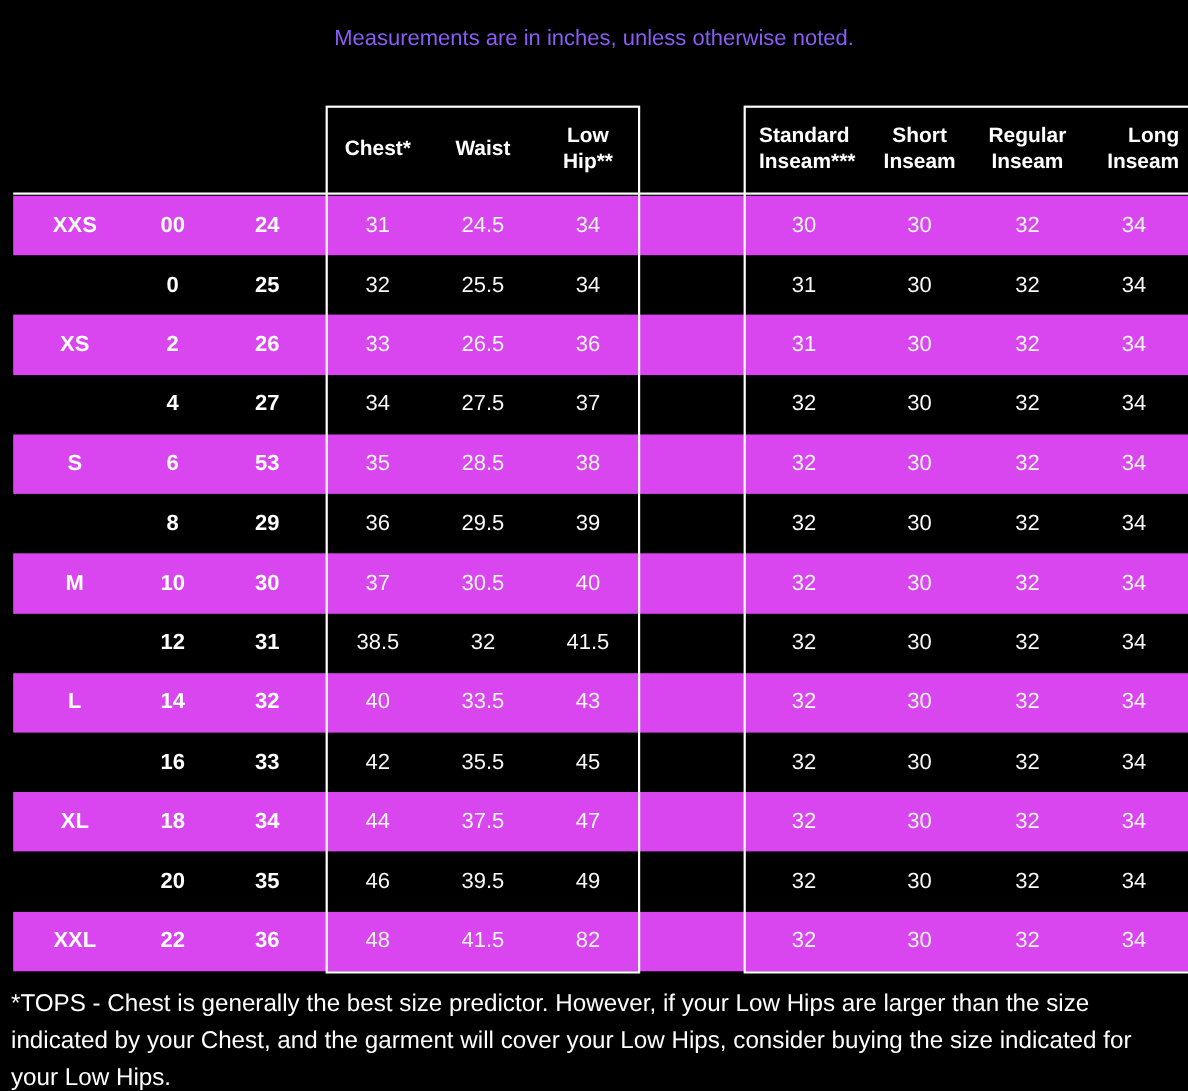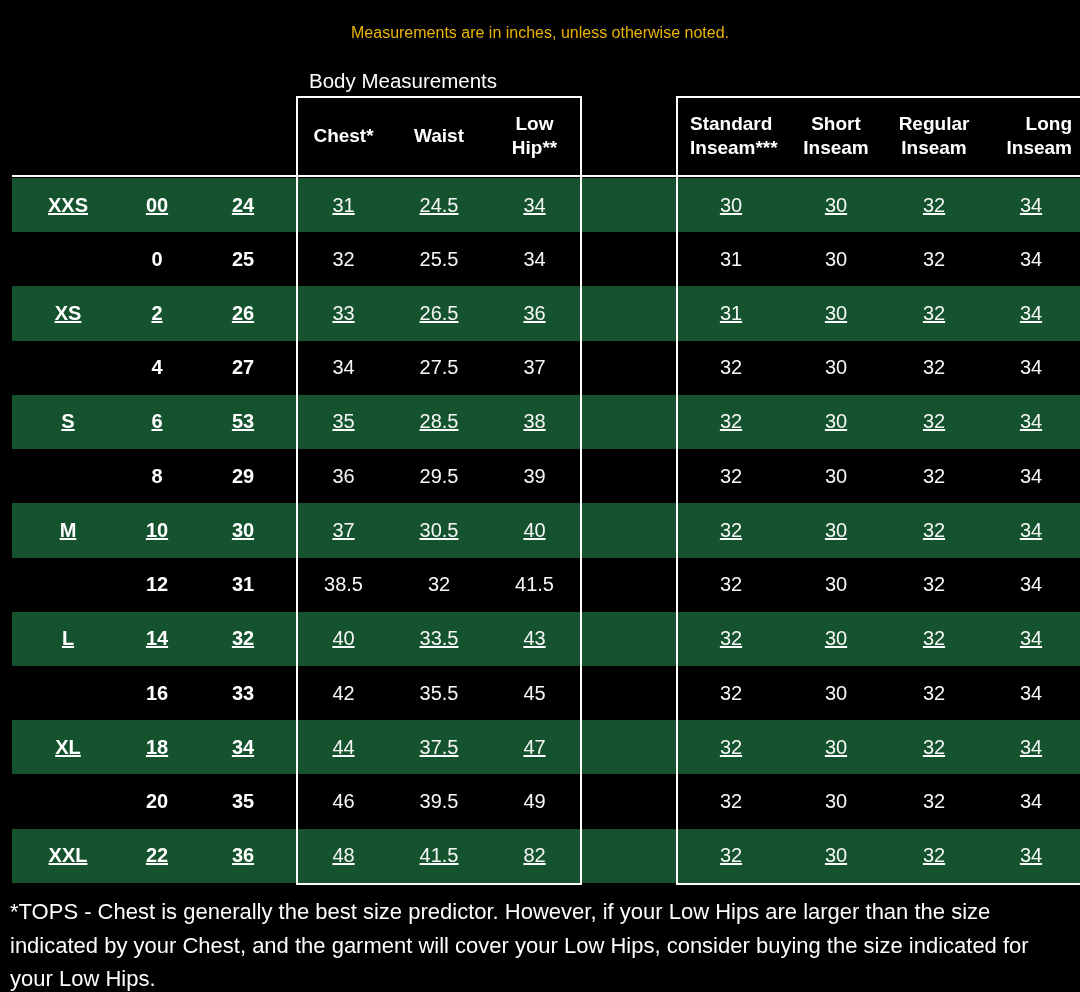--- a/index.html
+++ b/index.html
@@ -7,22 +7,22 @@
     position:relative;
     width:1080px;height:992px;
     background:#000;
     overflow:hidden;
     font-family:"Liberation Sans", sans-serif;
     color:#fff;
   }
   .title{
     position:absolute;top:24px;left:0;right:0;
     text-align:center;
-    font-size:16px;
-    color:#eab308;
+    font-size:20px;
+    color:#8b5cf6;
   }
   .section-label{
     position:absolute;top:69px;
     font-size:20.5px;
     color:#fdfdfd;
     white-space:nowrap;
   }
   .body-label{left:309px;}
   .garment-label{left:731px;}
 
@@ -46,21 +46,21 @@
     color:#fff;
   }
   .rows{
     position:absolute;left:12px;top:178px;width:1068px;height:705px;
     z-index:1;
   }
   .row{
     height:54.23px;
     align-items:center;
   }
-  .row.striped{background:#14532d;text-decoration:underline;}
+  .row.striped{background:#d946ef;}
   .cell{
     text-align:center;
     font-size:20px;
     color:#f7f7f7;
   }
   .cell.b{
     font-weight:bold;
     color:#fff;
   }
   .box{
@@ -83,21 +83,20 @@
     line-height:33.5px;
     color:#fdfdfd;
   }
 </style>
 </head>
 <body>
 
 <div class="screen">
   <div class="title">Measurements are in inches, unless otherwise noted.</div>
 
-  <div class="section-label body-label">Body Measurements</div>
 
   <div class="header-grid grid-cols" id="headerGrid">
       <div class="hcell" style="grid-column: 4;">Chest*</div>
       <div class="hcell" style="grid-column: 5; text-align: right;">Waist</div>
       <div class="hcell" style="grid-column: 6;">Low Hip**</div>
       <div class="hcell" style="grid-column: 8;">Standard Inseam***</div>
       <div class="hcell" style="grid-column: 9;">Short Inseam</div>
       <div class="hcell" style="grid-column: 10;">Regular Inseam</div>
       <div class="hcell" style="grid-column: 11; text-align: right;">Long Inseam</div>
     </div>

